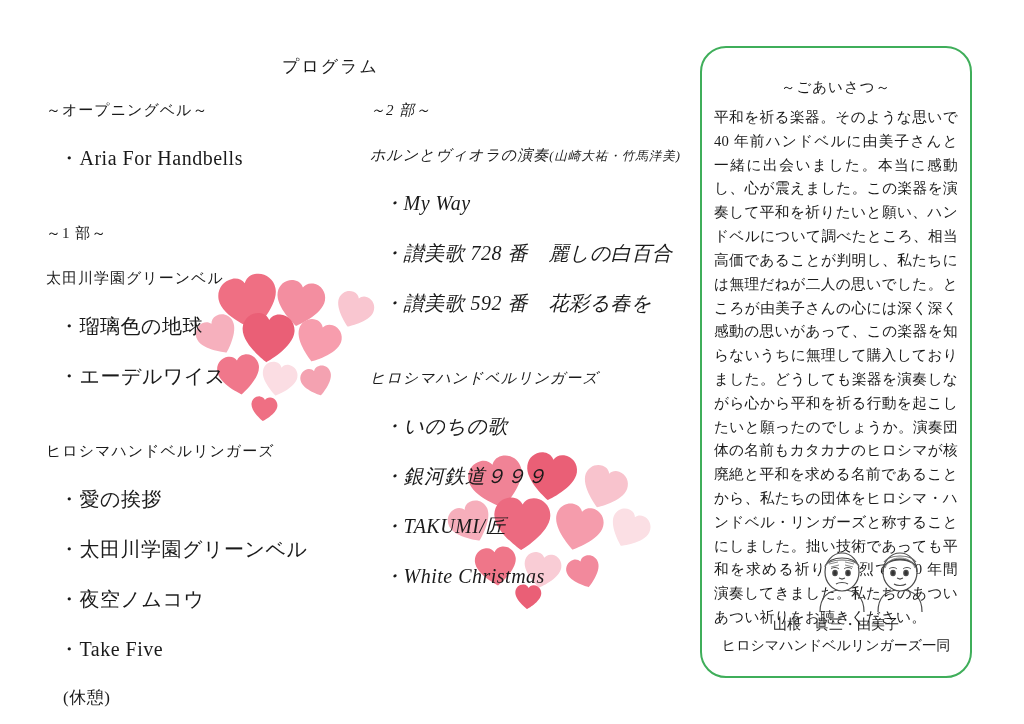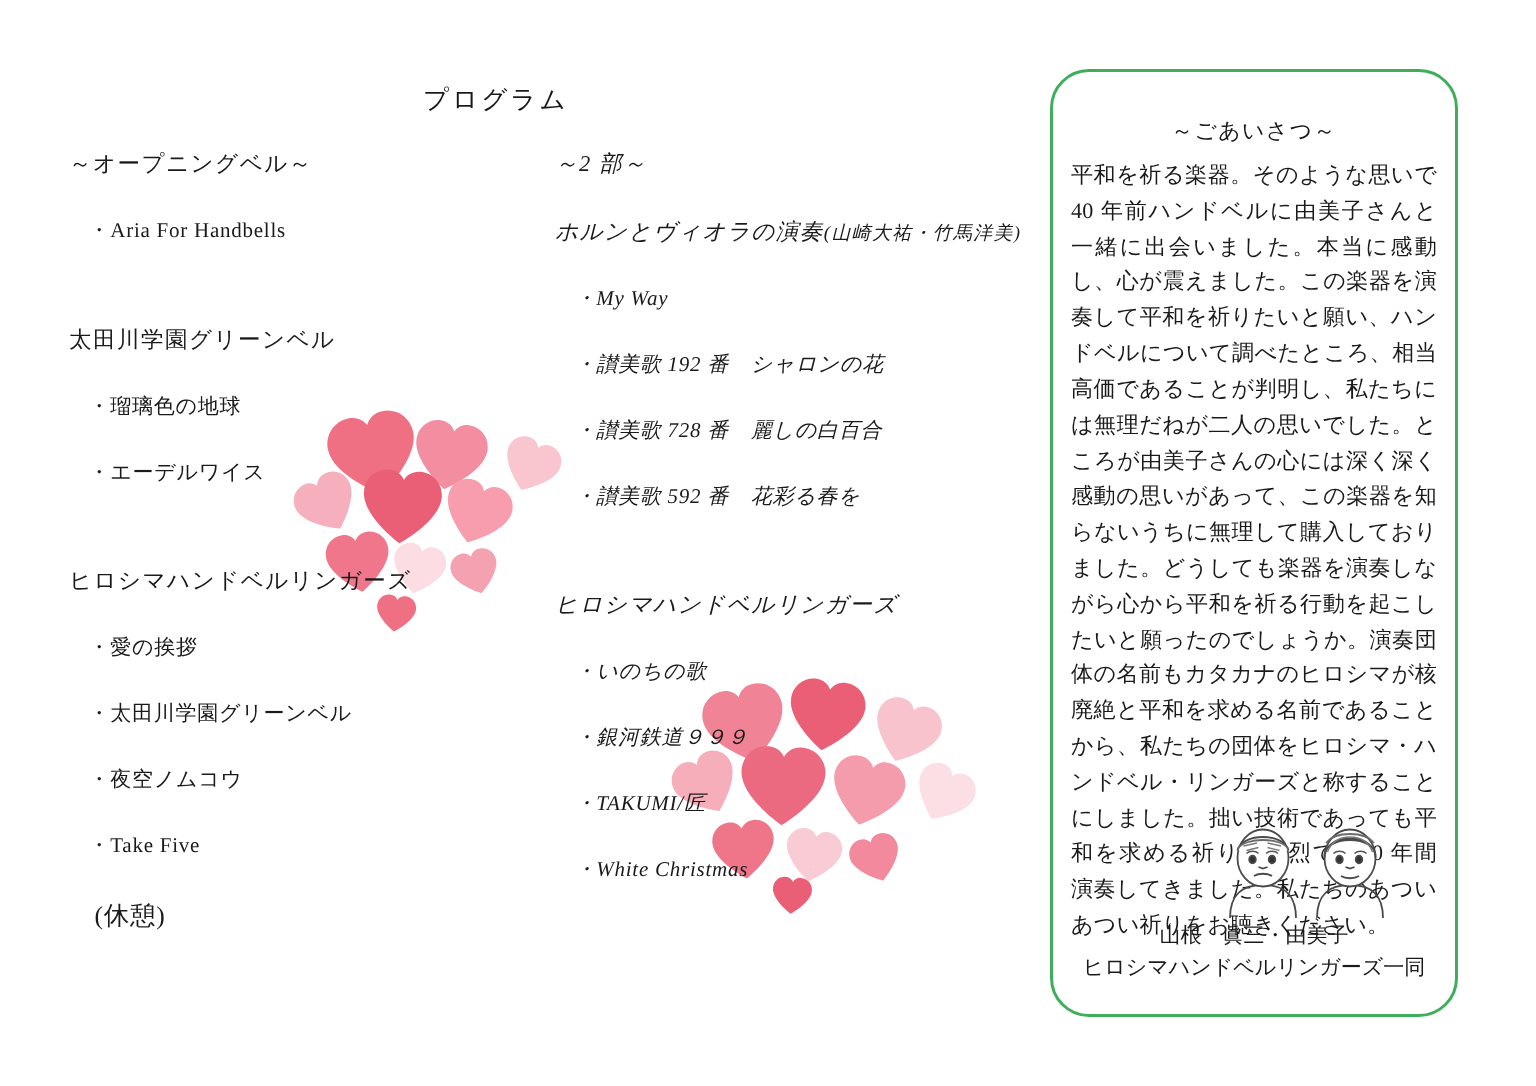--- a/index.html
+++ b/index.html
@@ -49,21 +49,21 @@
   .col-left  { left: 46px;  top: 103px; width: 300px; font-family: Liberation Serif, serif; }
   .col-mid   { left: 370px; top: 103px; width: 310px; font-style: italic; }
 
   .sect-head {
     font-size: 15px;
     margin: 0 0 30px 0;
     letter-spacing: 1px;
     white-space: nowrap;
   }
   .item {
-    font-size: 14px;
+    font-size: 20px;
     margin: 0 0 30px 0;
     padding-left: 13px;
     letter-spacing: 0.5px;
     white-space: nowrap;
   }
   .gap-m { height: 28px; }
   .note {
     font-size: 17px;
     margin: 17px;
     letter-spacing: 0.5px;
@@ -239,39 +239,39 @@
         </svg>
     </span>
   </div>
 
   <div class="program-title">プログラム</div>
 
   <div class="col col-left">
     <div class="sect-head">～オープニングベル～</div>
     <div class="item">・Aria For Handbells</div>
     <div class="gap-m"></div>
+    <div class="sect-head">～1 部～</div>
     <div class="sect-head">太田川学園グリーンベル</div>
     <div class="item">・瑠璃色の地球</div>
     <div class="item">・エーデルワイス</div>
     <div class="gap-m"></div>
     <div class="sect-head">ヒロシマハンドベルリンガーズ</div>
     <div class="item">・愛の挨拶</div>
     <div class="item">・太田川学園グリーンベル</div>
     <div class="item">・夜空ノムコウ</div>
     <div class="item">・Take Five</div>
     <div class="note">(休憩)</div>
   </div>
 
   <div class="col col-mid">
     <div class="sect-head">～2 部～</div>
     <div class="sect-head">
       <span>ホルンとヴィオラの演奏</span><span class="small-paren">(山崎大祐・竹馬洋美)</span>
     </div>
     <div class="item">・My Way</div>
-    <div class="item">・讃美歌 192 番　シャロンの花</div>
     <div class="item">・讃美歌 728 番　麗しの白百合</div>
     <div class="item">・讃美歌 592 番　花彩る春を</div>
     <div class="gap-m"></div>
     <div class="sect-head">ヒロシマハンドベルリンガーズ</div>
     <div class="item">・いのちの歌</div>
     <div class="item">・銀河鉄道９９９</div>
     <div class="item">・TAKUMI/匠</div>
     <div class="item">・White Christmas</div>
   </div>
 

